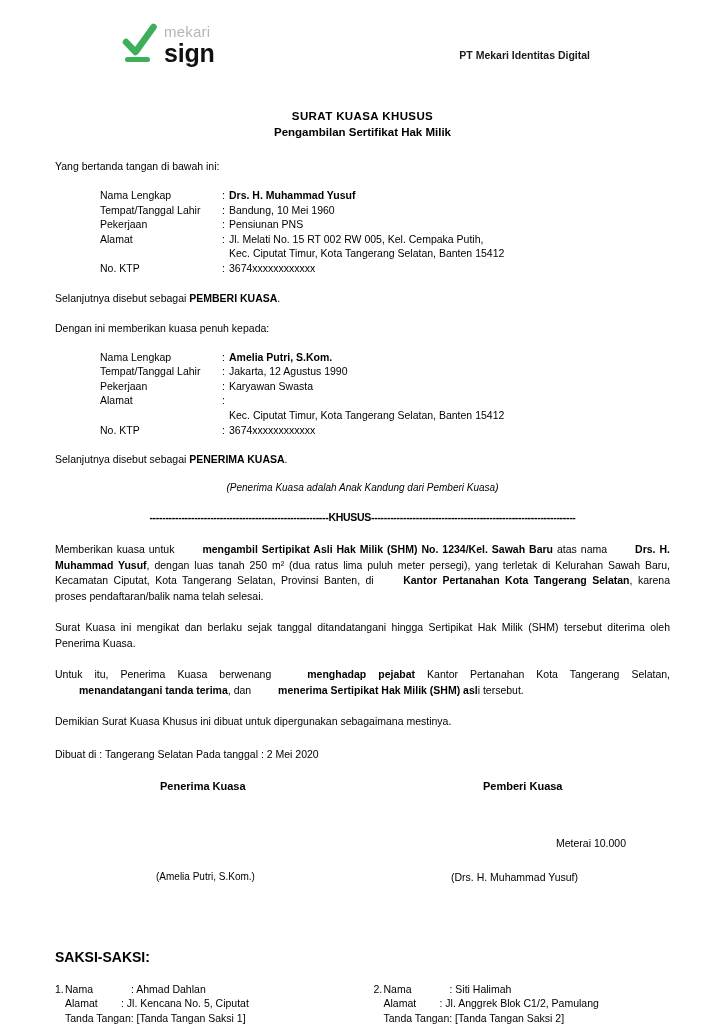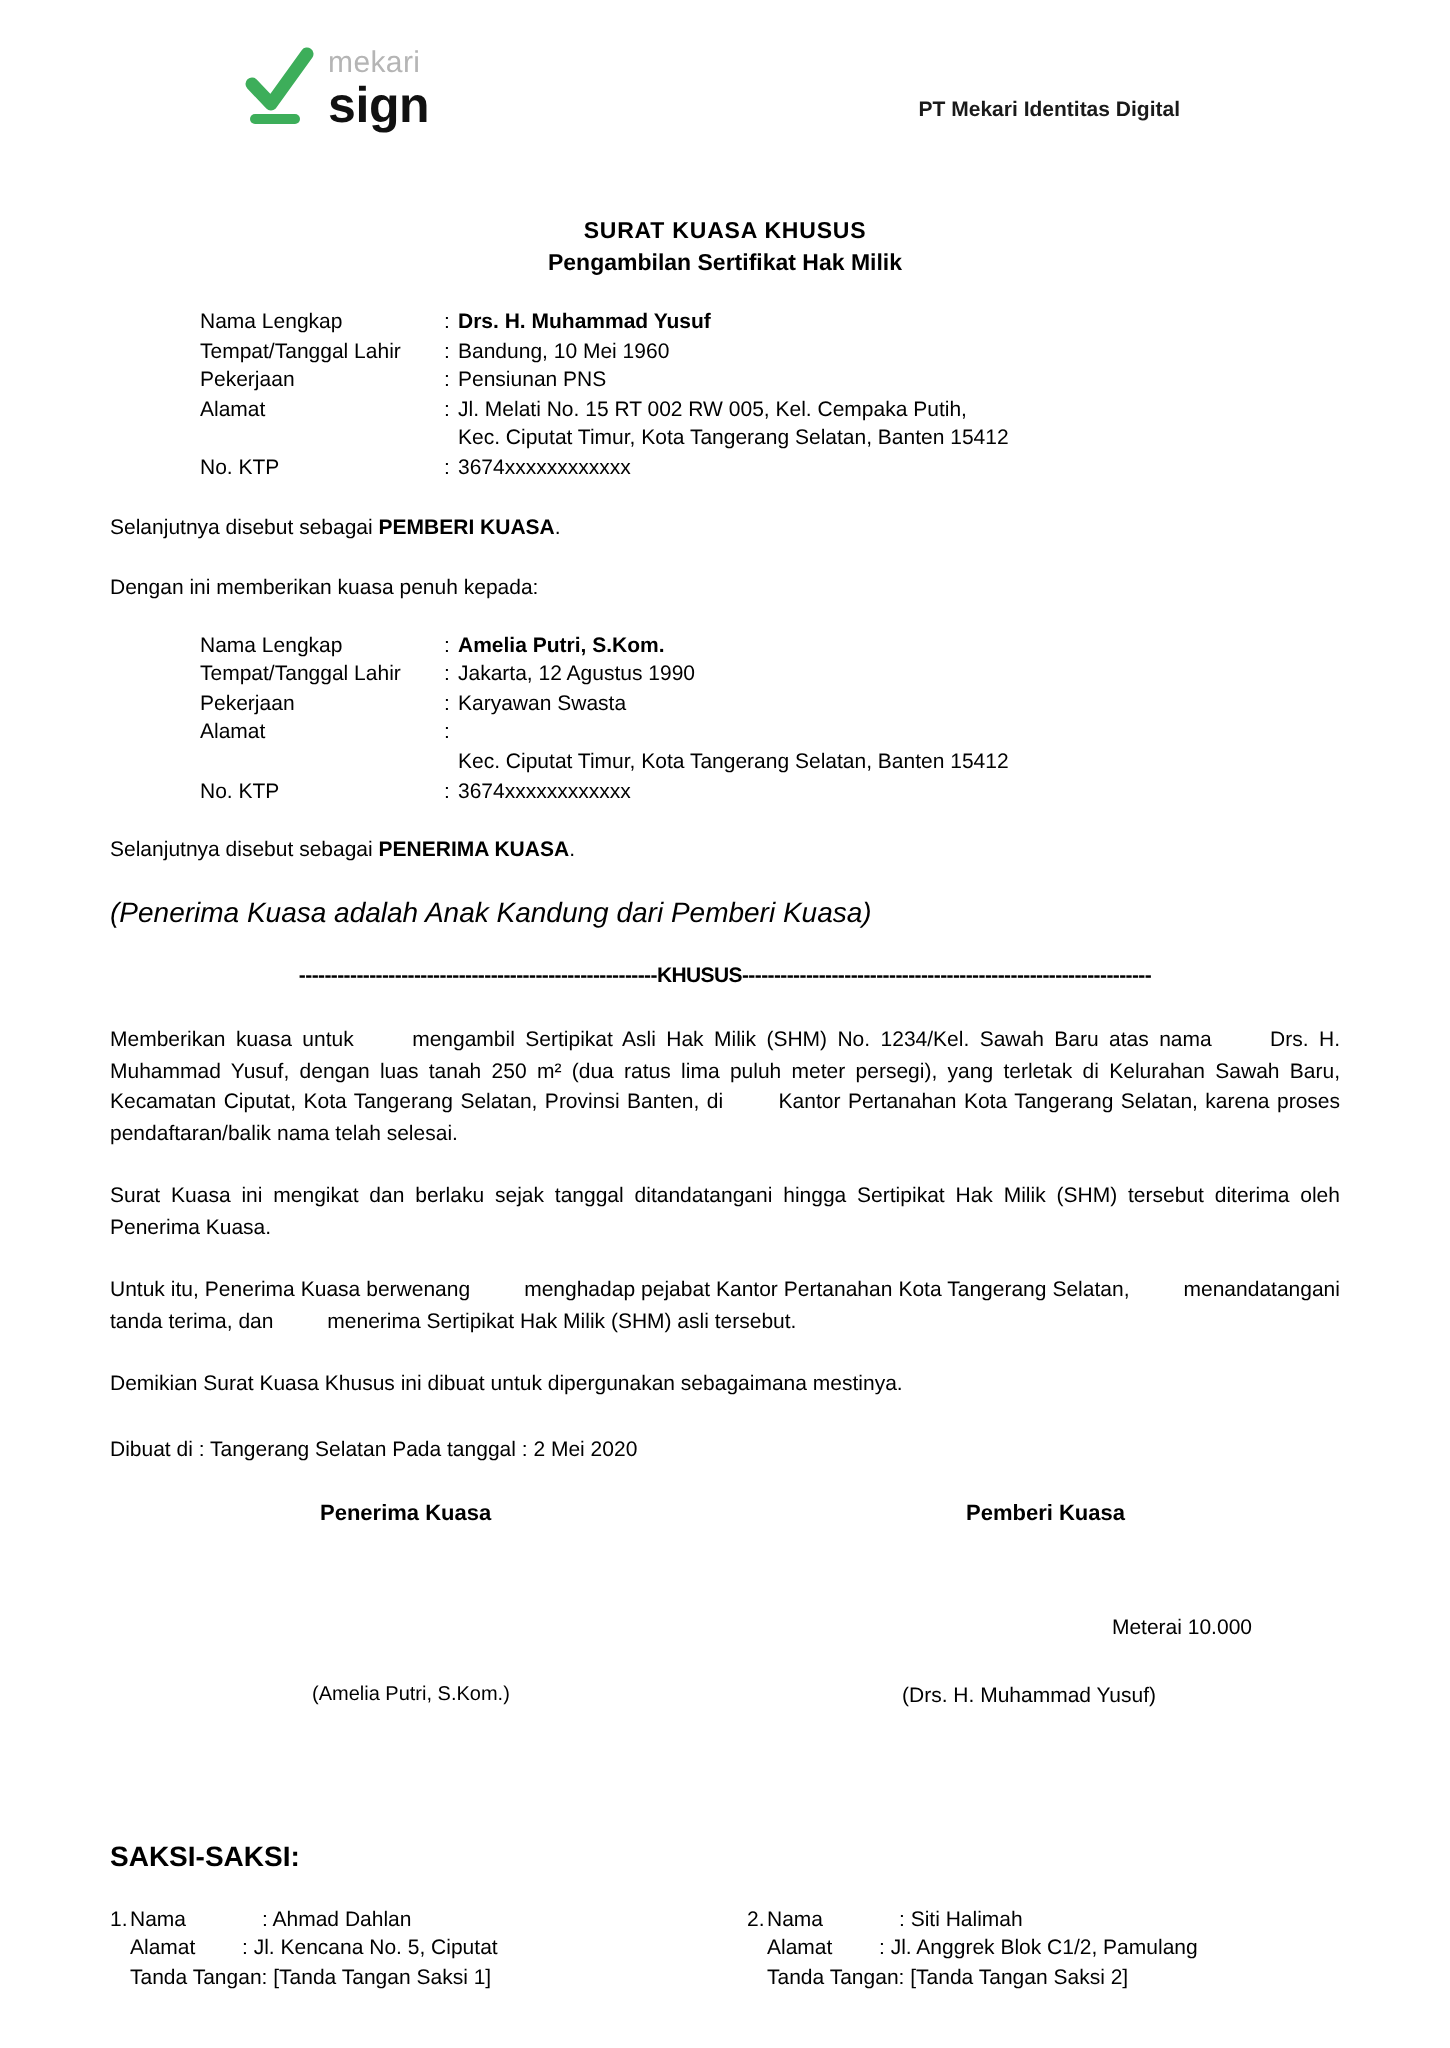--- a/index.html
+++ b/index.html
@@ -127,44 +127,45 @@
     margin-left: 129px;
   }
 
   .stmt {
     font-size: 10.5px;
     margin-top: 15px;
     line-height: 15px;
   }
   .stmt b { font-weight: bold; }
   .note-italic {
-    font-size: 14px;
+    font-size: 10px;
     font-style: italic;
     margin-top: 15px;
+    text-align: center;
   }
 
   
   .khusus-line {
     margin-top: 18px;
     font-size: 10.5px;
     font-weight: bold;
     text-align: center;
     white-space: nowrap;
     overflow: hidden;
     letter-spacing: -0.3px;
   }
 
   
   .para {
     font-size: 10.5px;
     line-height: 15.5px;
     text-align: justify;
     margin-top: 16px;
   }
-  .para b { font-weight: normal; padding-left: 24px; }
+  .para b { font-weight: bold; padding-left: 24px; }
   .para.first { margin-top: 19px; }
 
   .made-line {
     font-size: 10.5px;
     margin-top: 18px;
   }
 
   
   .sig-head {
     position: relative;
@@ -263,20 +264,21 @@
     <div class="company-name">PT Mekari Identitas Digital</div>
   </div>
 
   <div class="doc">
 
     <div class="title-block">
       <div class="title-main">SURAT KUASA KHUSUS</div>
       <div class="title-sub">Pengambilan Sertifikat Hak Milik</div>
     </div>
 
+    <div class="intro">Yang bertanda tangan di bawah ini:</div>
 
     <div class="party">
       <div class="party-row">
         <span class="party-label">Nama Lengkap</span>
         <span class="party-colon">:</span>
         <span class="party-value bold">Drs. H. Muhammad Yusuf</span>
       </div>
       <div class="party-row">
         <span class="party-label">Tempat/Tanggal Lahir</span>
         <span class="party-colon">:</span>

